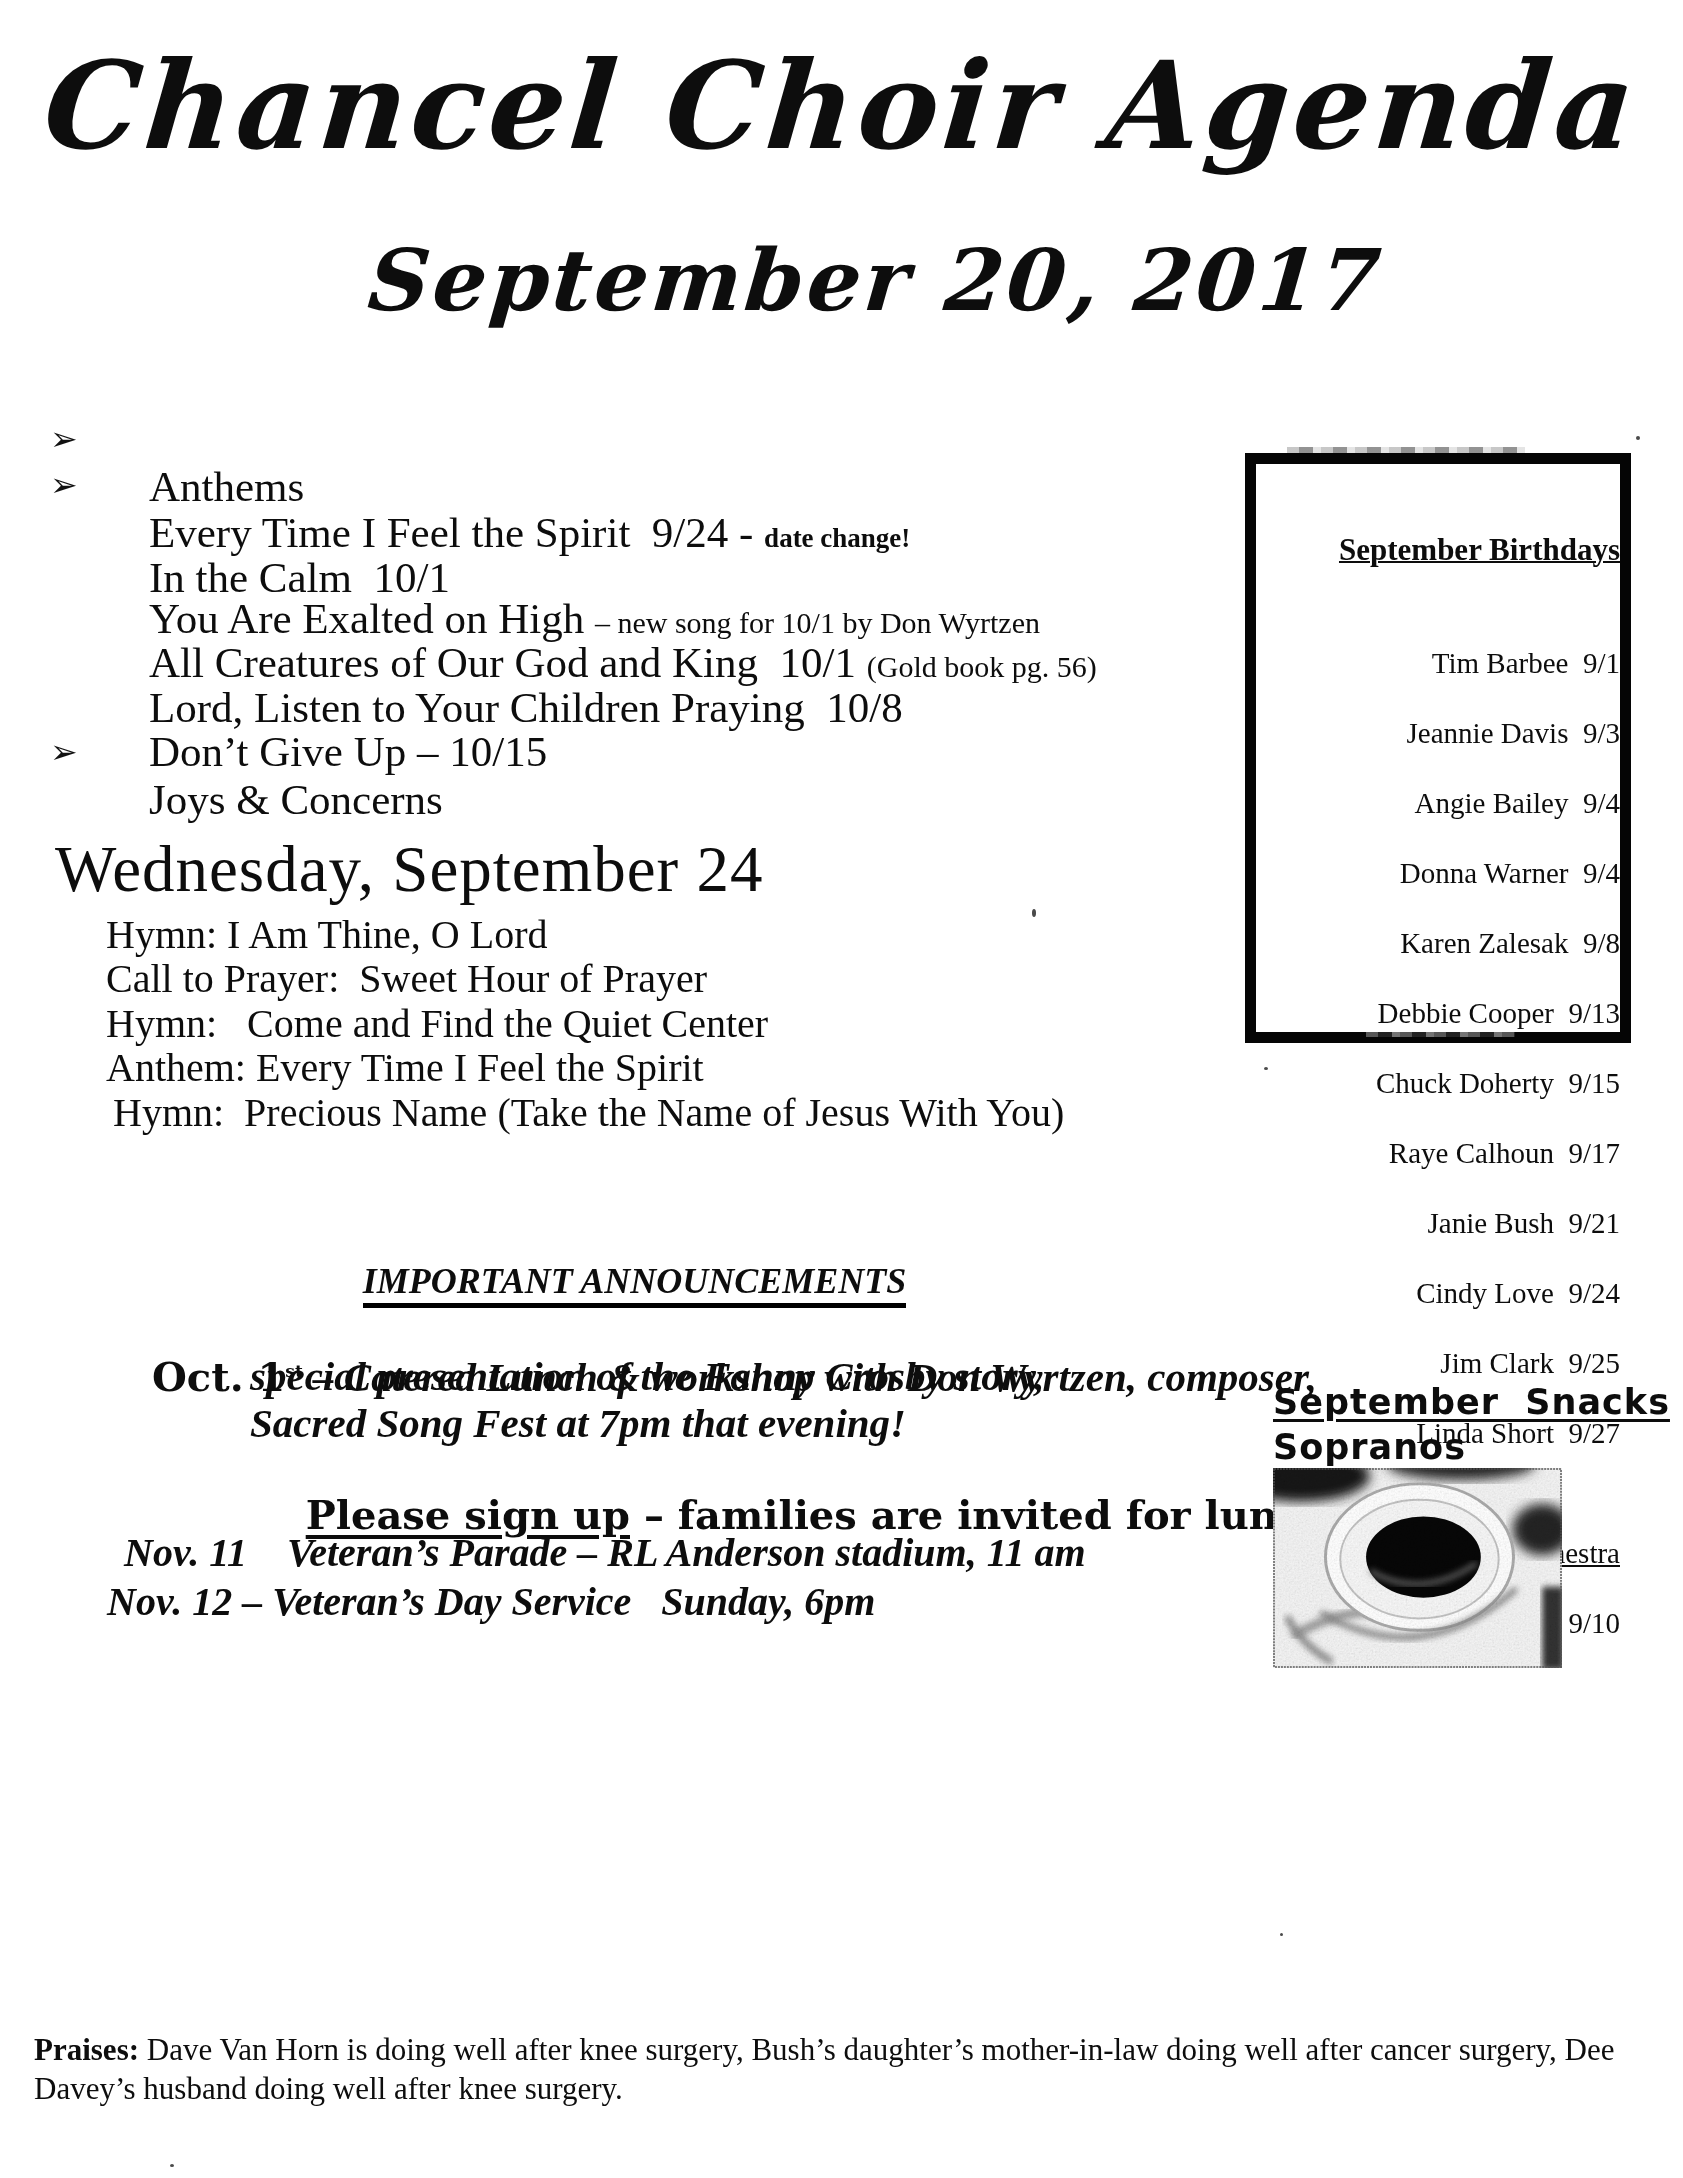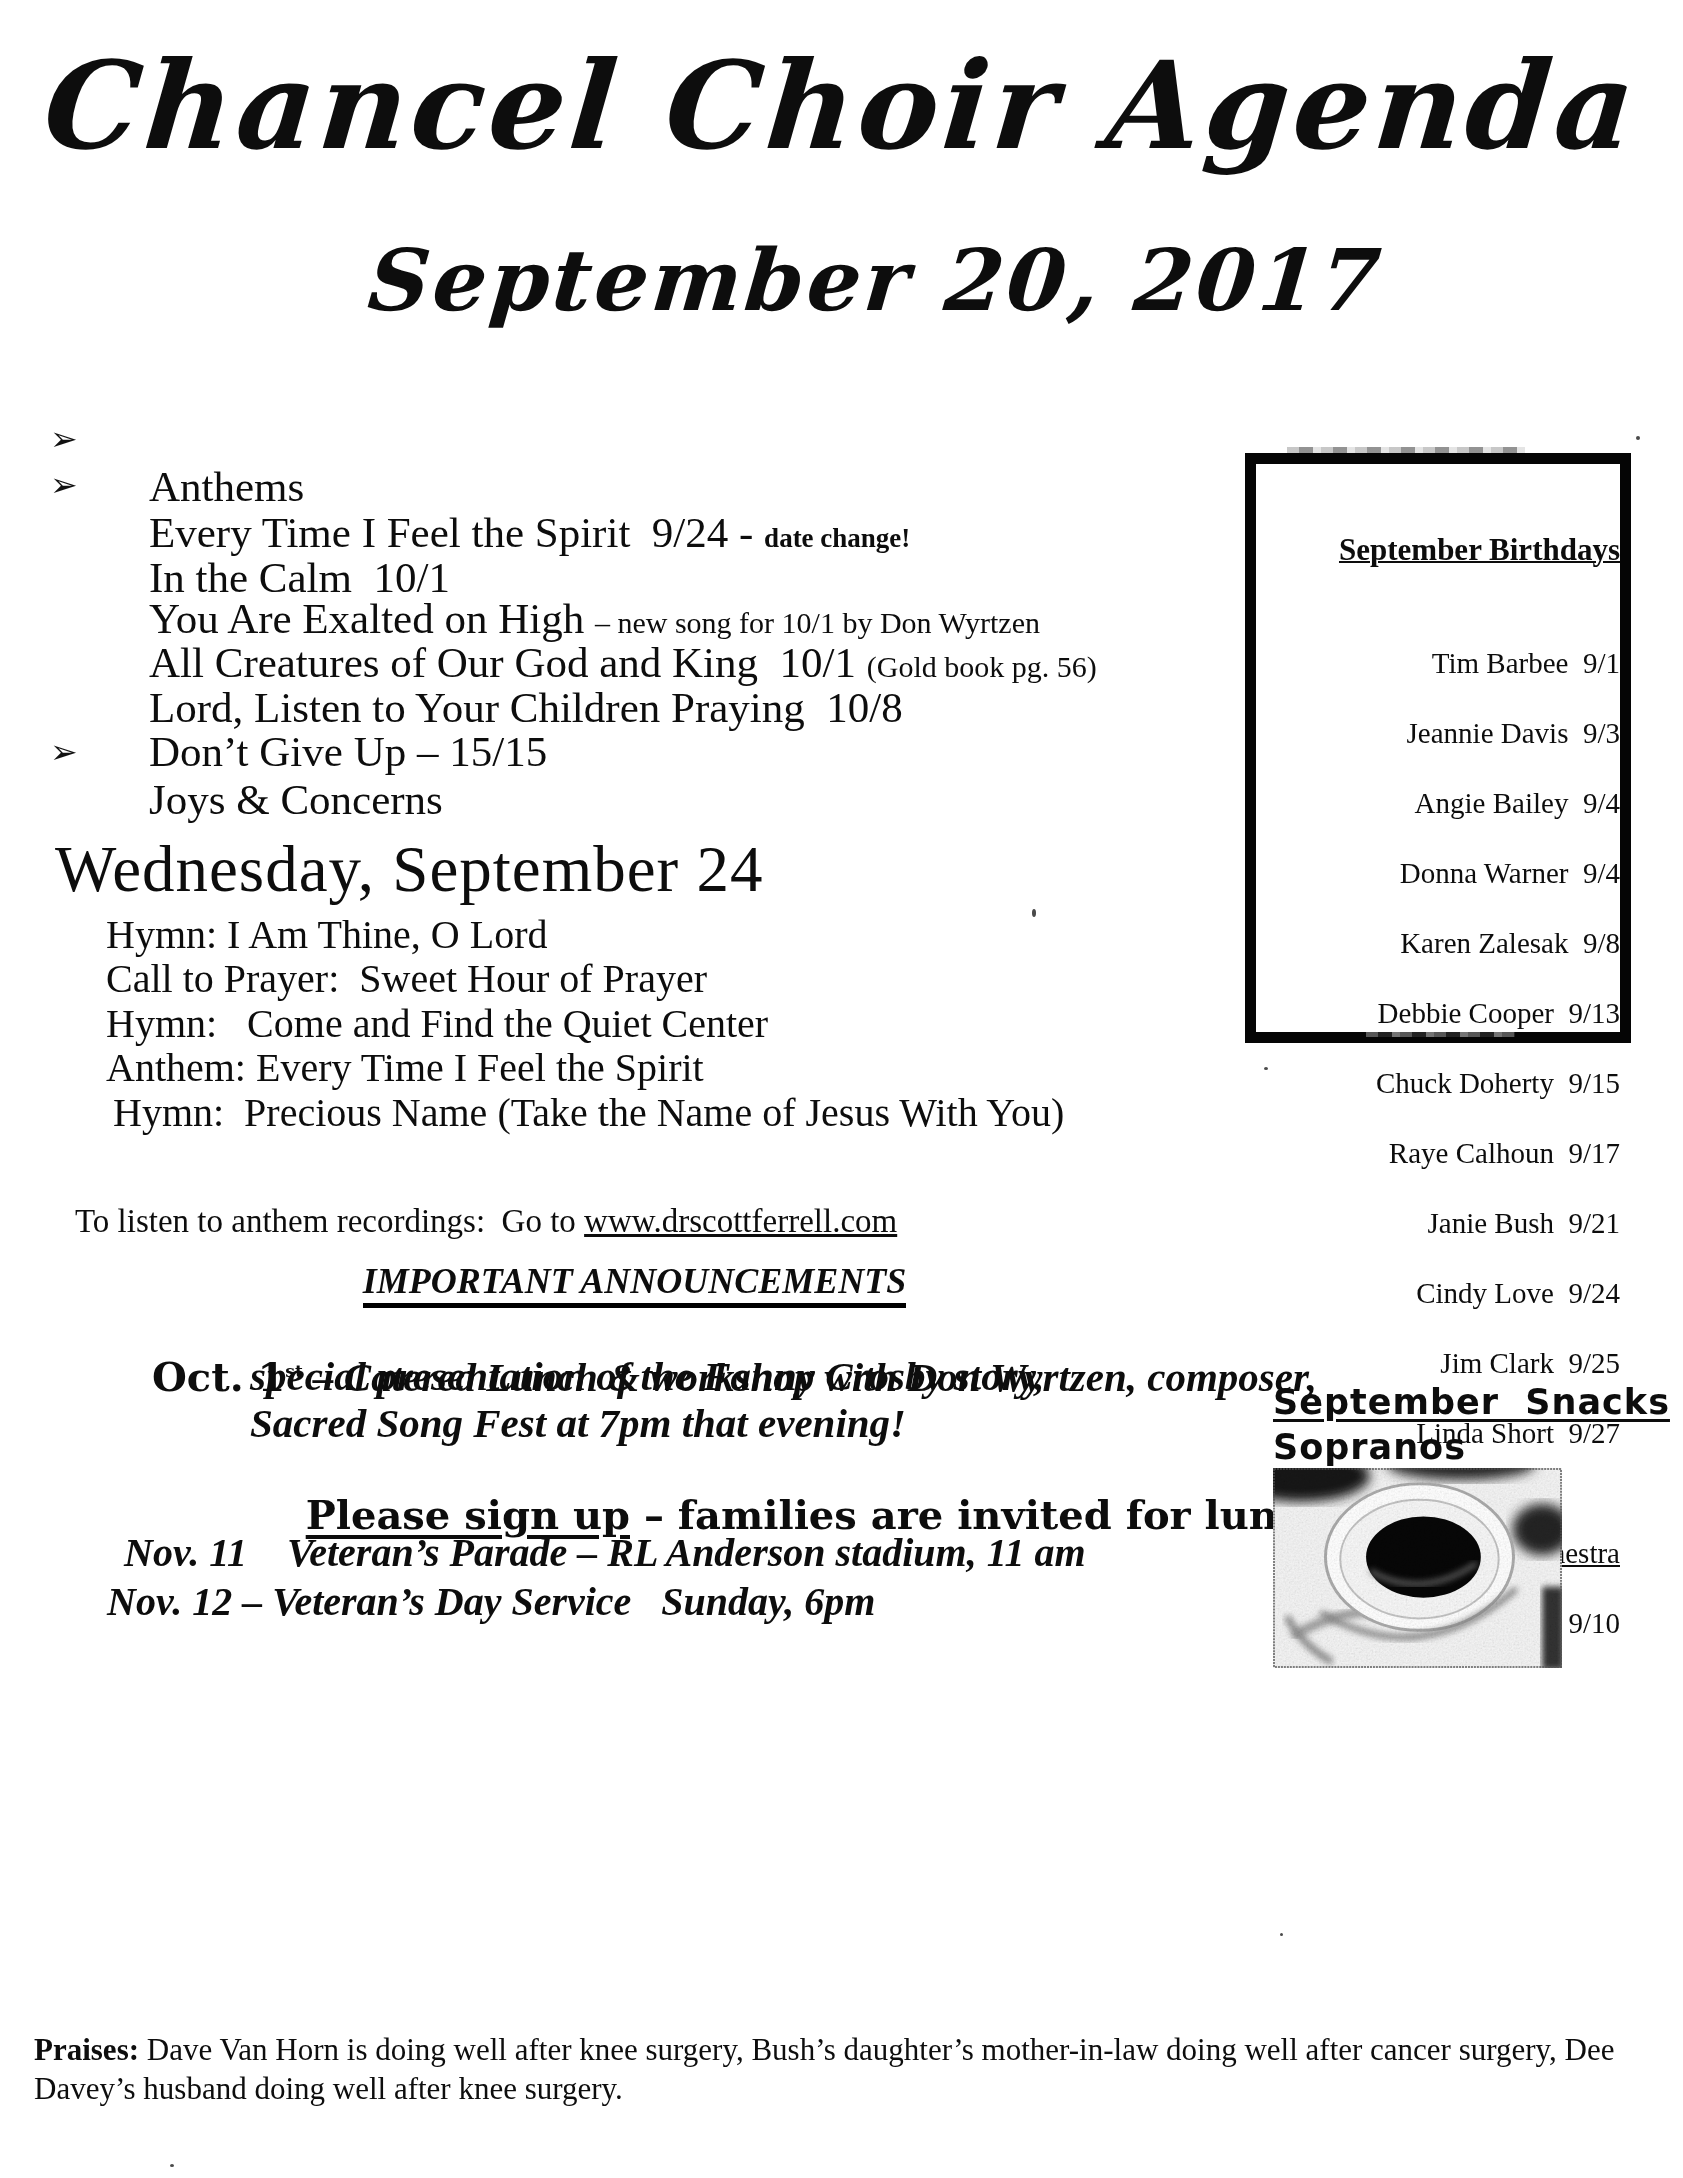--- a/index.html
+++ b/index.html
@@ -114,21 +114,21 @@
 
   <div class="abs arow" style="left:106px; top:594px;">
     <span>All Creatures of Our God and King  10/1 </span><span class="note-sm">(Gold book pg. 56)</span>
   </div>
 
   <div class="abs arow" style="left:106px; top:639px;">
     <span>Lord, Listen to Your Children Praying  10/8</span>
   </div>
 
   <div class="abs arow" style="left:106px; top:683px;">
-    <span>Don’t Give Up – 15/15</span>
+    <span>Don’t Give Up – 10/15</span>
   </div>
 
   <div class="abs arow" style="left:106px; top:731px;">
     <span class="bullet">➢</span><span>Joys &amp; Concerns</span>
   </div>
 
   <div class="abs bbox">
     <div class="bbox-h">September Birthdays</div>
     <div class="bday-list">
       <div class="bday">Tim Barbee  9/1</div>
@@ -148,23 +148,20 @@
     <div class="bday">Trish Geer  9/10</div>
   </div>
 
   <div class="abs sunday-h">Wednesday, September 24</div>
   <div class="abs hymn" style="top:911px;">Hymn: I Am Thine, O Lord</div>
   <div class="abs hymn" style="top:955px;">Call to Prayer:  Sweet Hour of Prayer</div>
   <div class="abs hymn" style="top:1000px;">Hymn:   Come and Find the Quiet Center</div>
   <div class="abs hymn" style="top:1044px;">Anthem: Every Time I Feel the Spirit</div>
   <div class="abs hymn" style="top:1089px;margin-left:7px;">Hymn:  Precious Name (Take the Name of Jesus With You)</div>
 
-  <div class="abs recordings">
-    <span>To listen to anthem recordings:  Go to </span><span class="rec-url">www.drscottferrell.com</span>
-  </div>
 
   <div class="abs imp-h">
     <span class="u">IMPORTANT ANNOUNCEMENTS</span>
   </div>
 
   <div class="abs octline" style="left:111px; top:1305px;">
     <span class="oct-date"><span>Oct. 1</span><sup>st</sup></span><span> – </span><span>Catered Lunch &amp; workshop with Don Wyrtzen, composer,</span>
   </div>
   <div class="abs octline" style="left:250px; top:1352px;">special presentation of the Fanny Crosby story,</div>
   <div class="abs octline" style="left:250px; top:1399px;">Sacred Song Fest at 7pm that evening!</div>

